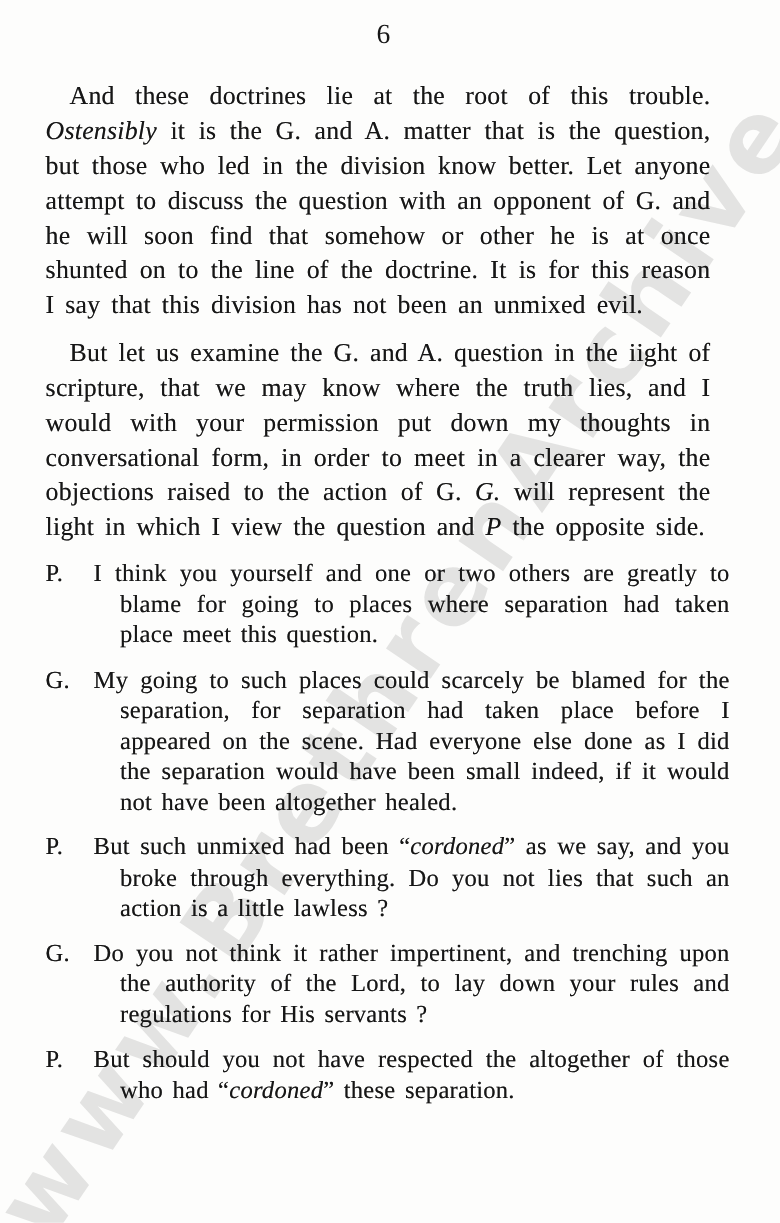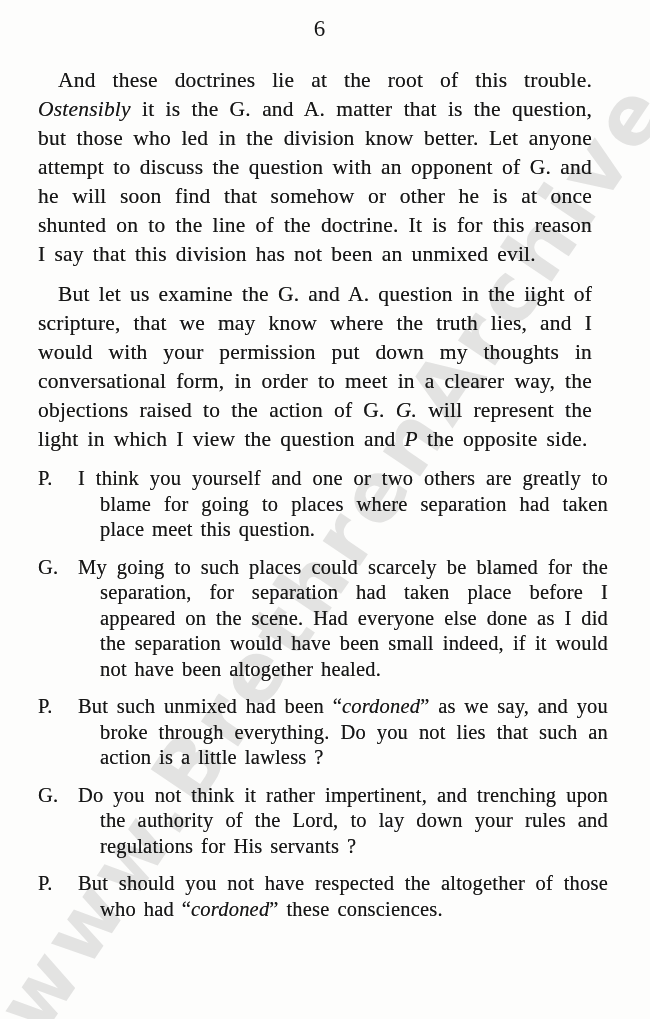--- a/index.html
+++ b/index.html
@@ -58,15 +58,15 @@
 <div class="page">
   <div class="watermark">www.BrethrenArchive.org</div>
   <div class="page-number">6</div>
   <div class="content" id="content">
       <p class="para"><span>And these doctrines lie at the root of this trouble. </span><span class="it">Ostensibly</span><span> it is the G. and A. matter that is the question, but those who led in the division know better.  Let anyone attempt to discuss the question with an opponent of G. and he will soon find that somehow or other he is at once shunted on to the line of the doctrine.  It is for this reason I say that this division has not been an unmixed evil.</span></p>
       <p class="para"><span>But let us examine the G. and A. question in the iight of scripture, that we may know where the truth lies, and I would with your permission put down my thoughts in conversational form, in order to meet in a clearer way, the objections raised to the action of G. </span><span class="it">G.</span><span> will represent the light in which I view the question and </span><span class="it">P</span><span> the opposite side.</span></p>
       <div class="dialogue"><span class="speaker">P.</span><span>I think you yourself and one or two others are greatly to blame for going to places where separation had taken place meet this question.</span></div>
       <div class="dialogue"><span class="speaker">G.</span><span>My going to such places could scarcely be blamed for the separation, for separation had taken place before I appeared on the scene.  Had everyone else done as I did the separation would have been small indeed, if it would not have been altogether healed.</span></div>
       <div class="dialogue"><span class="speaker">P.</span><span>But such unmixed had been “</span><span class="it">cordoned</span><span>” as we say, and you broke through everything.  Do you not lies that such an action is a little lawless ?</span></div>
       <div class="dialogue"><span class="speaker">G.</span><span>Do you not think it rather impertinent, and trenching upon the authority of the Lord, to lay down your rules and regulations for His servants ?</span></div>
-      <div class="dialogue"><span class="speaker">P.</span><span>But should you not have respected the altogether of those who had “</span><span class="it">cordoned</span><span>” these consciences.</span></div>
+      <div class="dialogue"><span class="speaker">P.</span><span>But should you not have respected the altogether of those who had “</span><span class="it">cordoned</span><span>” these separation.</span></div>
     </div>
 </div>
 
 </body></html>

